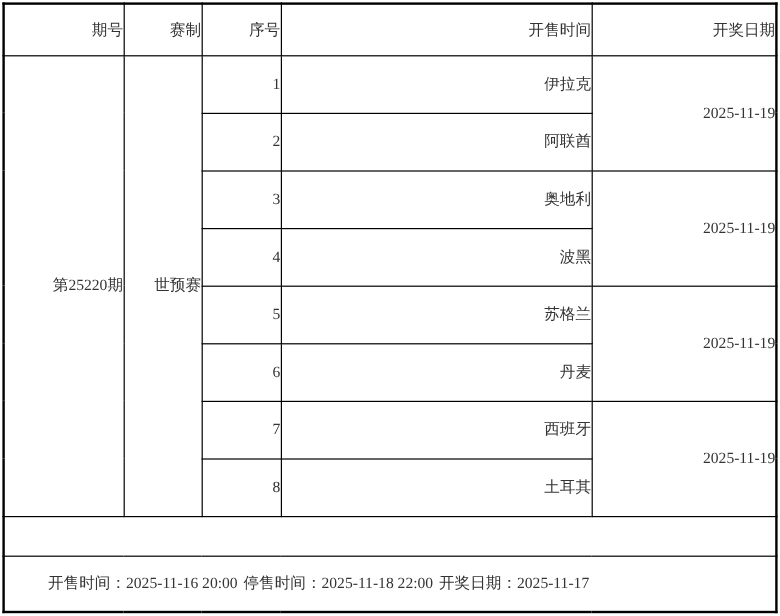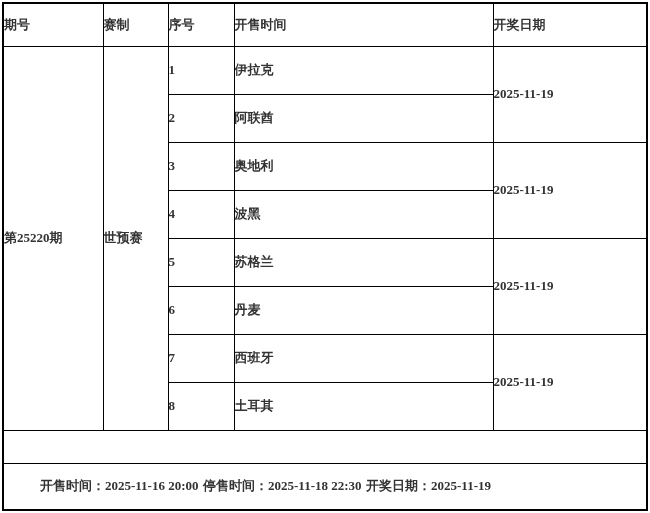--- a/index.html
+++ b/index.html
@@ -23,24 +23,24 @@
   }
   table.schedule {
     border-collapse: collapse;
     table-layout: fixed;
     width: 644px;
     border: 2px solid #000000;
   }
   table.schedule th,
   table.schedule td {
     border: 1px solid #000000;
-    text-align: left;
+    text-align: right;
     vertical-align: middle;
     font-size: 13px;
-    font-weight: bold;
+    font-weight: normal;
     padding: 0;
     overflow: hidden;
     white-space: nowrap;
   }
   tr.header-row    { height: 43px; }
   tr.body-row      { height: 48px; }
   tr.spacer-row    { height: 33px; }
   tr.footer-row    { height: 47px; }
   
   td.gray-top      { border-top: 1px solid #8c8c8c; }
@@ -119,20 +119,20 @@
     </tr>
 
     <tr class="spacer-row">
       <td class="spacer-cell" colspan="5"></td>
     </tr>
 
     <tr class="footer-row">
       <td class="footer-cell" colspan="5">
         <div class="footer-flex">
           <span>开售时间：2025-11-16 20:00</span>
-          <span>停售时间：2025-11-18 22:30</span>
-          <span>开奖日期：2025-11-19</span>
+          <span>停售时间：2025-11-18 22:00</span>
+          <span>开奖日期：2025-11-17</span>
         </div>
       </td>
     </tr>
   </tbody>
     </table>
 </div>
 
 </body></html>

